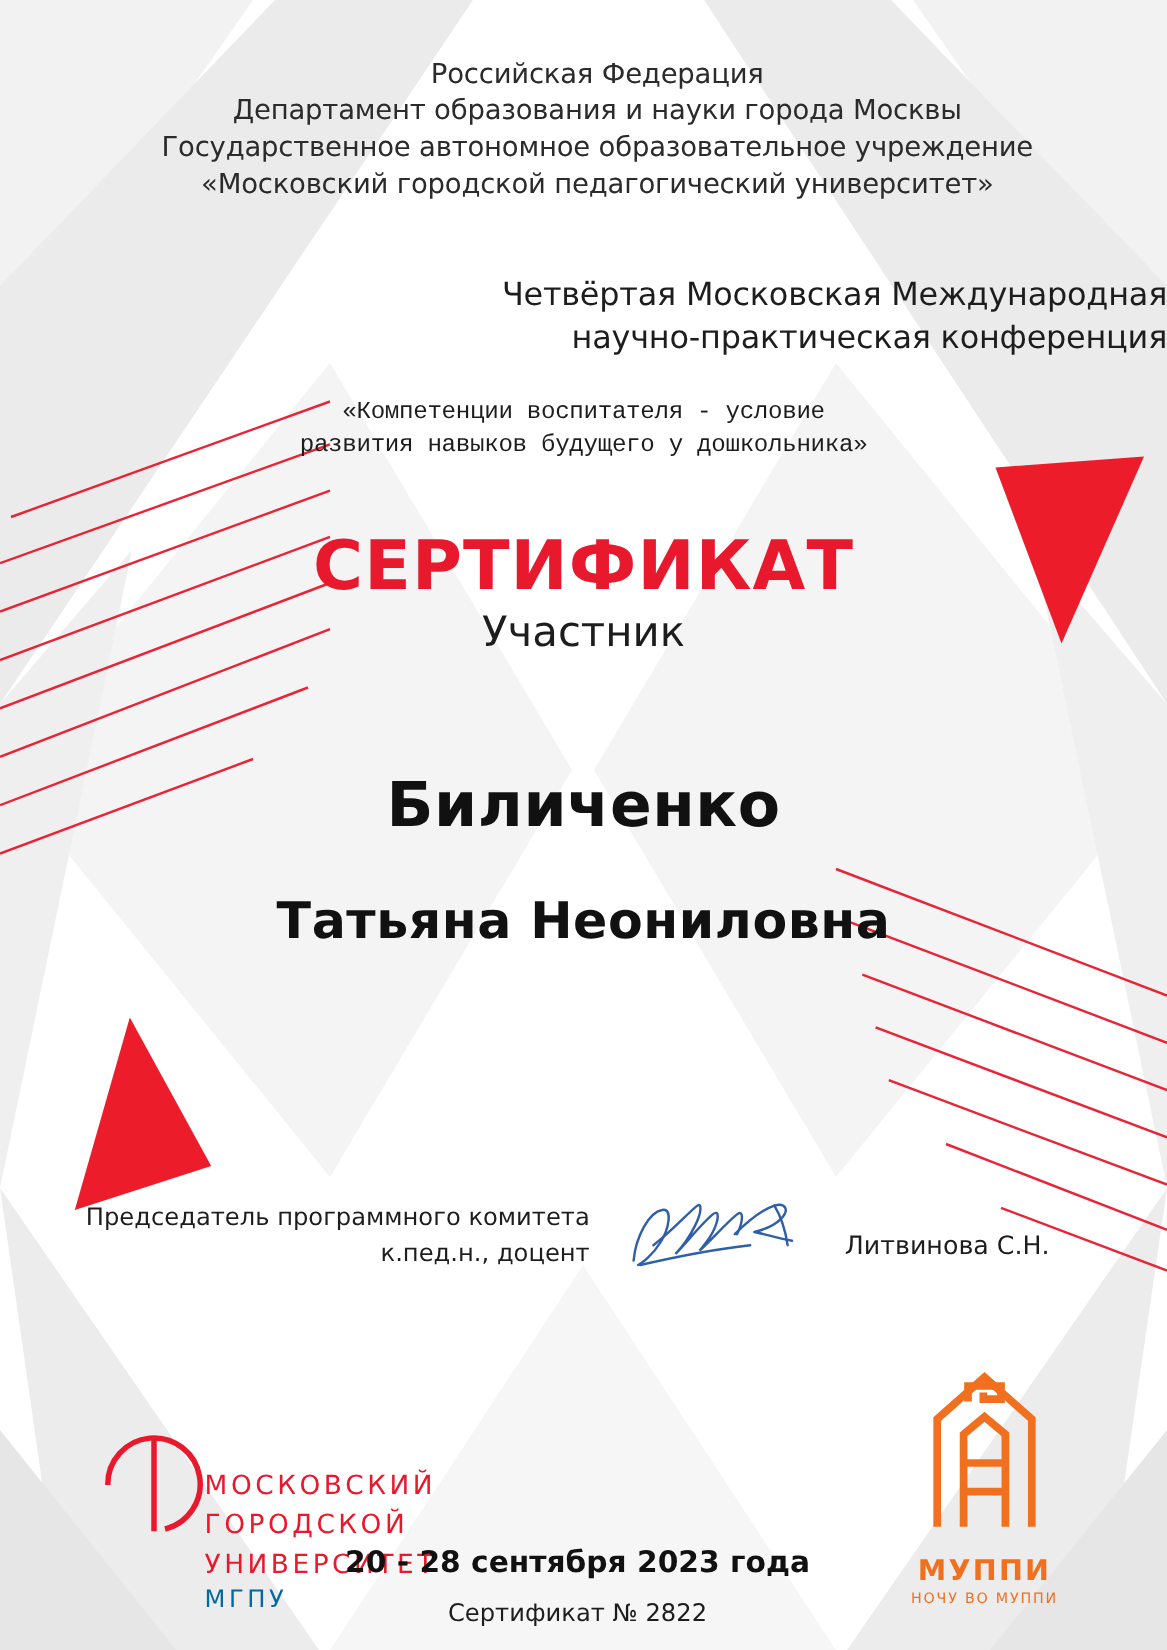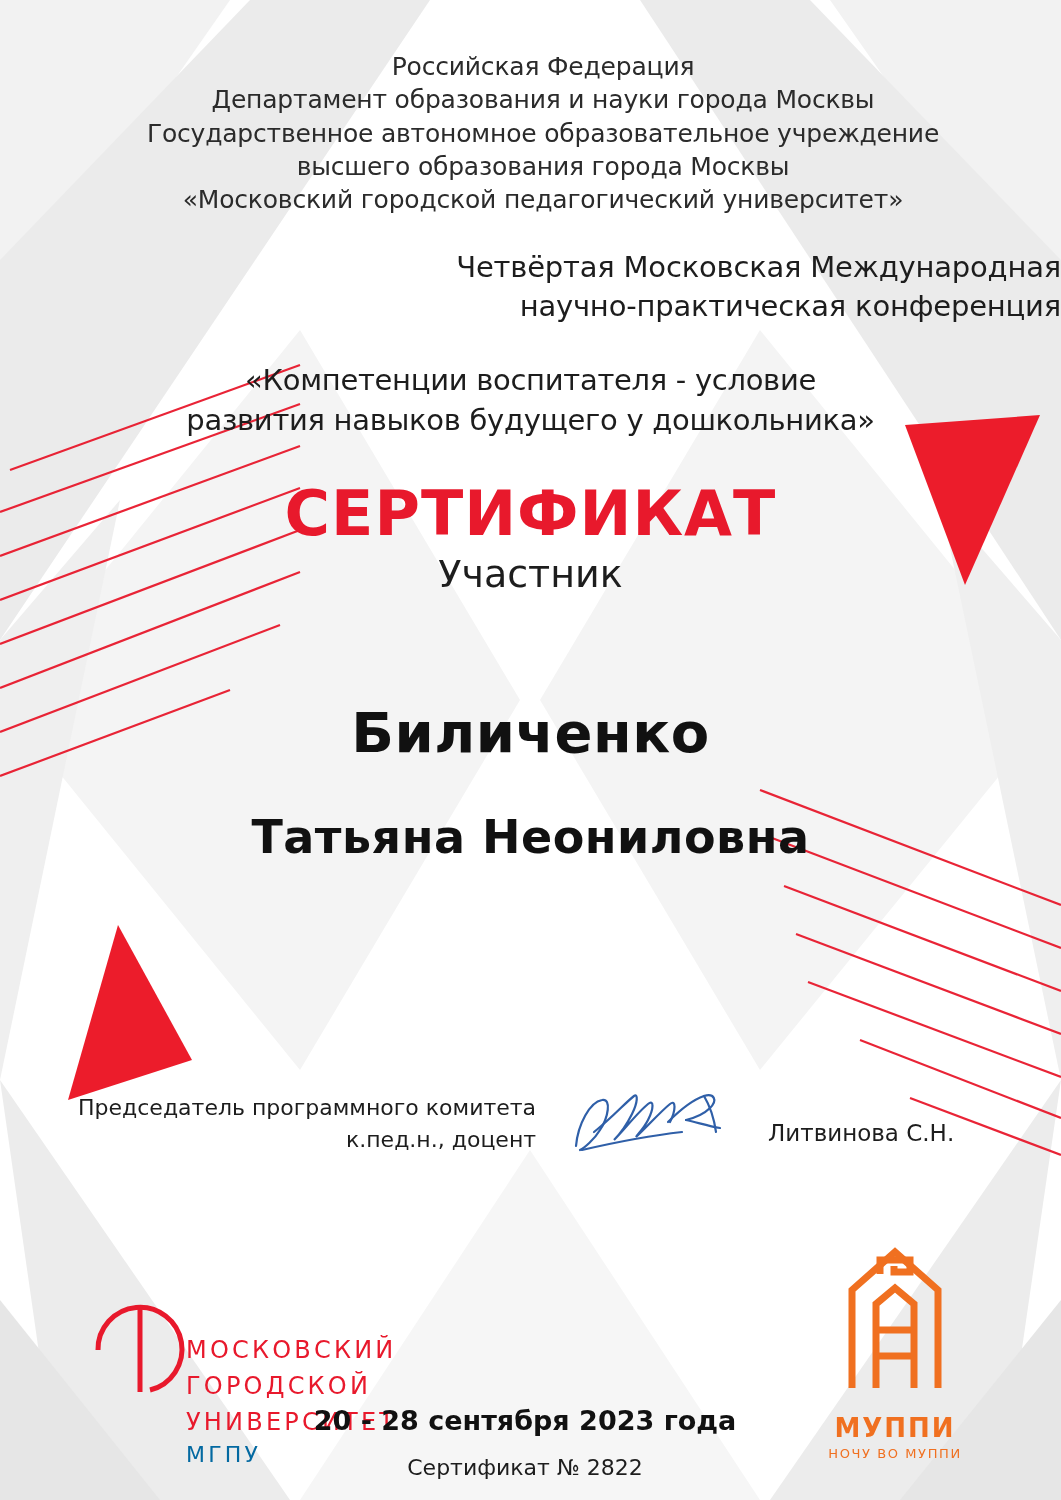--- a/index.html
+++ b/index.html
@@ -64,24 +64,25 @@
   }
 
   .conf-title {
     position: absolute;
     top: 360px;
     left: 0;
     right: 0;
     text-align: center;
   }
   .conf-title-line {
-    font-size: 29px;
+    font-size: 22px;
     color: #1d1d1d;
     line-height: 1.38;
     letter-spacing: -0.3px;
+    font-family: Liberation Mono, monospace;
   }
 
   .cert-word {
     position: absolute;
     top: 477px;
     left: 0;
     right: 0;
     text-align: center;
     font-size: 62px;
     font-weight: bold;
@@ -284,21 +285,20 @@
       <polygon points="118,925 192,1060 68,1100" fill="#ec1c2b"></polygon>
     </g>
   </svg>
 
   <div class="content">
 
     <div class="header">
       <div class="header-line">Российская Федерация</div>
       <div class="header-line">Департамент образования и науки города Москвы</div>
       <div class="header-line">Государственное автономное образовательное учреждение</div>
-      <div class="header-line">высшего образования города Москвы</div>
       <div class="header-line">«Московский городской педагогический университет»</div>
     </div>
 
     <div class="conf">
       <div class="conf-line">Четвёртая Московская Международная</div>
       <div class="conf-line">научно-практическая конференция</div>
     </div>
 
     <div class="conf-title">
       <div class="conf-title-line">«Компетенции воспитателя - условие</div>

